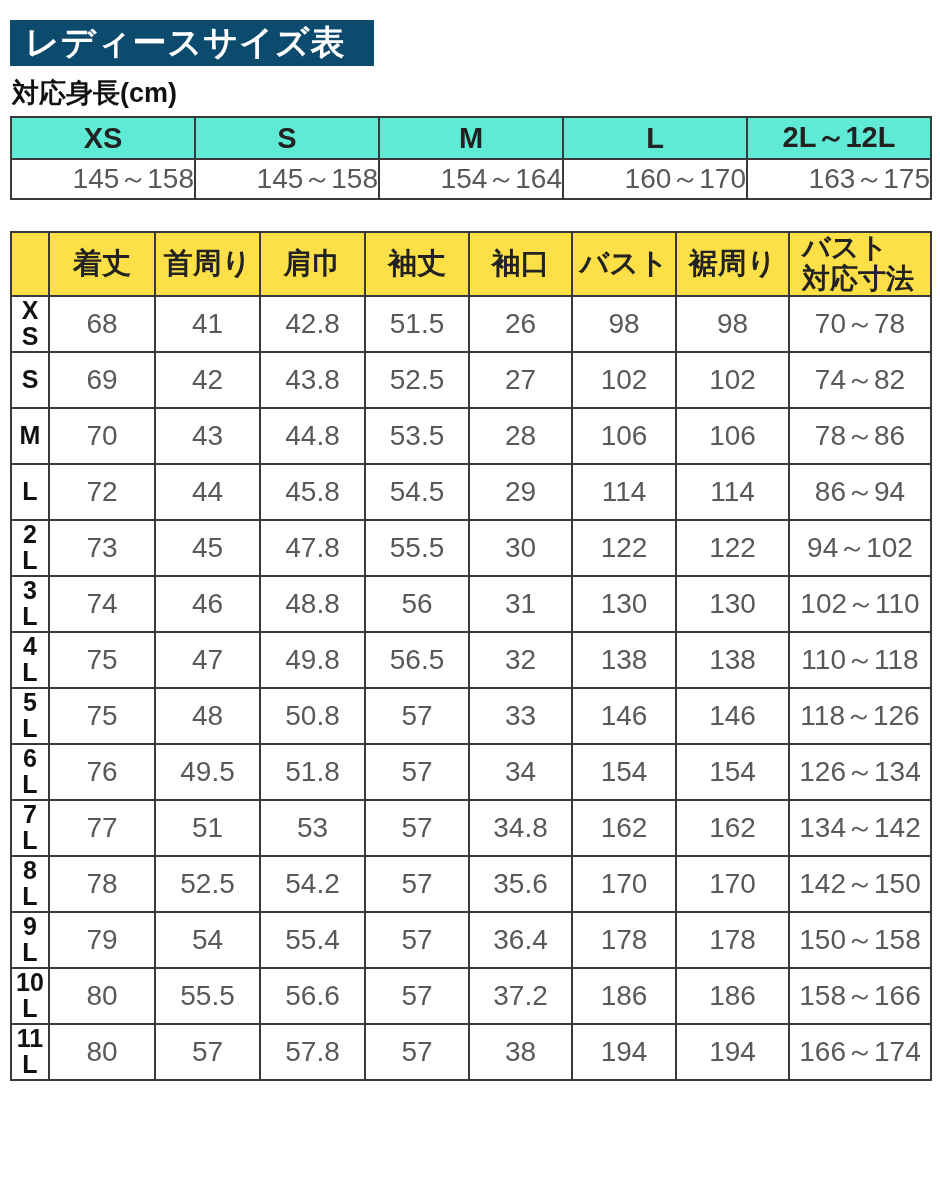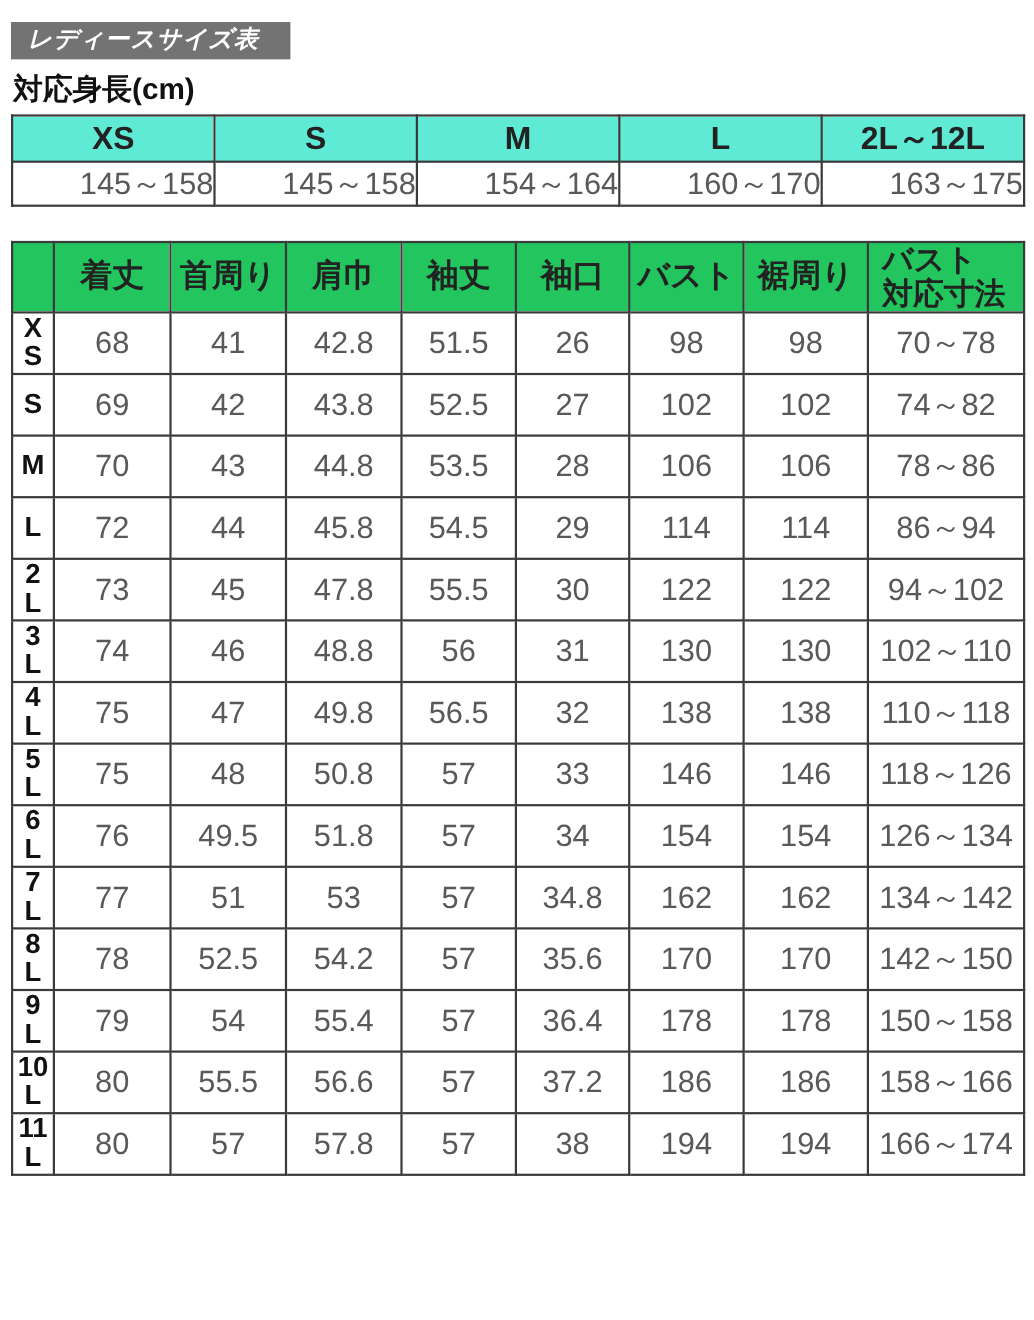--- a/index.html
+++ b/index.html
@@ -6,28 +6,27 @@
   html, body {
     margin: 0; padding: 0;
     width: 940px; height: 1200px;
     background: #ffffff;
     font-family: "Liberation Sans", "DejaVu Sans", sans-serif;
   }
   .container { padding: 20px 10px 0 10px; }
 
   .title-badge {
     display: inline-block;
-    background: #737373;
+    background: #0c4a6e;
     color: #ffffff;
-    font-size: 22px;
+    font-size: 34px;
     font-weight: bold;
     line-height: 1.0;
     padding: 5px 28px 7px 15px;
     letter-spacing: 1px;
-    font-style: italic;
   }
 
   .section-label {
     font-size: 27px;
     font-weight: bold;
     color: #111111;
     margin: 14px 0 9px 2px;
     line-height: 1.0;
   }
 
@@ -55,21 +54,21 @@
     color: #595959;
     font-size: 28px;
     height: 40px;
     background: #ffffff;
     text-align: right;
   }
 
   
   #size-table { margin-top: 31px; }
   #size-table th {
-    background: #22c55e;
+    background: #fde047;
     color: #222222;
     font-size: 29px;
     font-weight: bold;
     height: 50px;
     line-height: 1.1;
   }
   #size-table th.bust-range-header {
     text-align: left;
     padding-left: 12px;
     white-space: pre-line;

